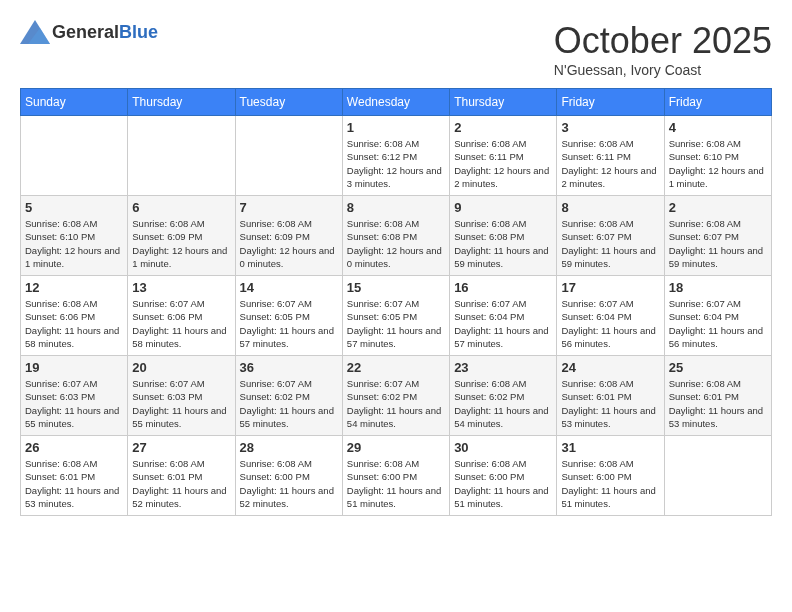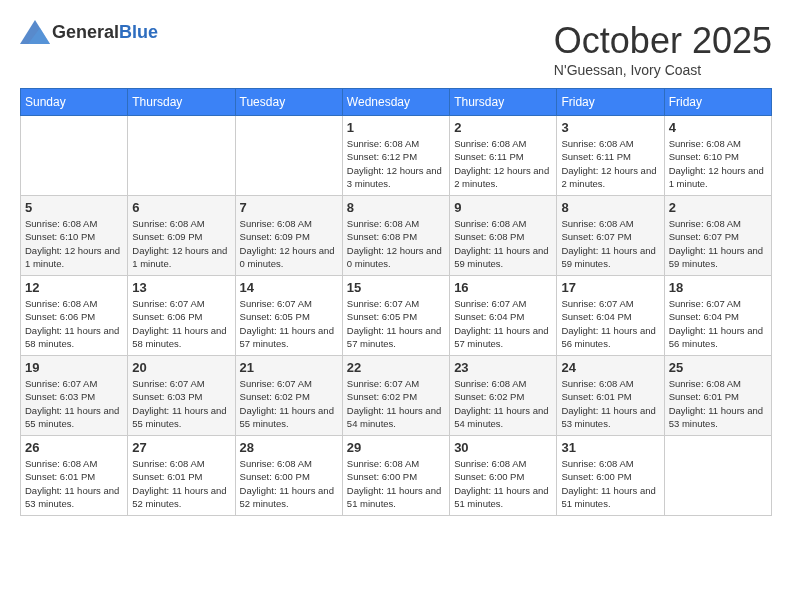--- a/index.html
+++ b/index.html
@@ -265,21 +265,21 @@
 and 55 minutes.</div>
         </td>
         <td>
           <div class="day-number">20</div>
           <div class="day-info">Sunrise: 6:07 AM
 Sunset: 6:03 PM
 Daylight: 11 hours
 and 55 minutes.</div>
         </td>
         <td>
-          <div class="day-number">21</div>
+          <div class="day-number">36</div>
           <div class="day-info">Sunrise: 6:07 AM
 Sunset: 6:02 PM
 Daylight: 11 hours
 and 55 minutes.</div>
         </td>
         <td>
           <div class="day-number">22</div>
           <div class="day-info">Sunrise: 6:07 AM
 Sunset: 6:02 PM
 Daylight: 11 hours

